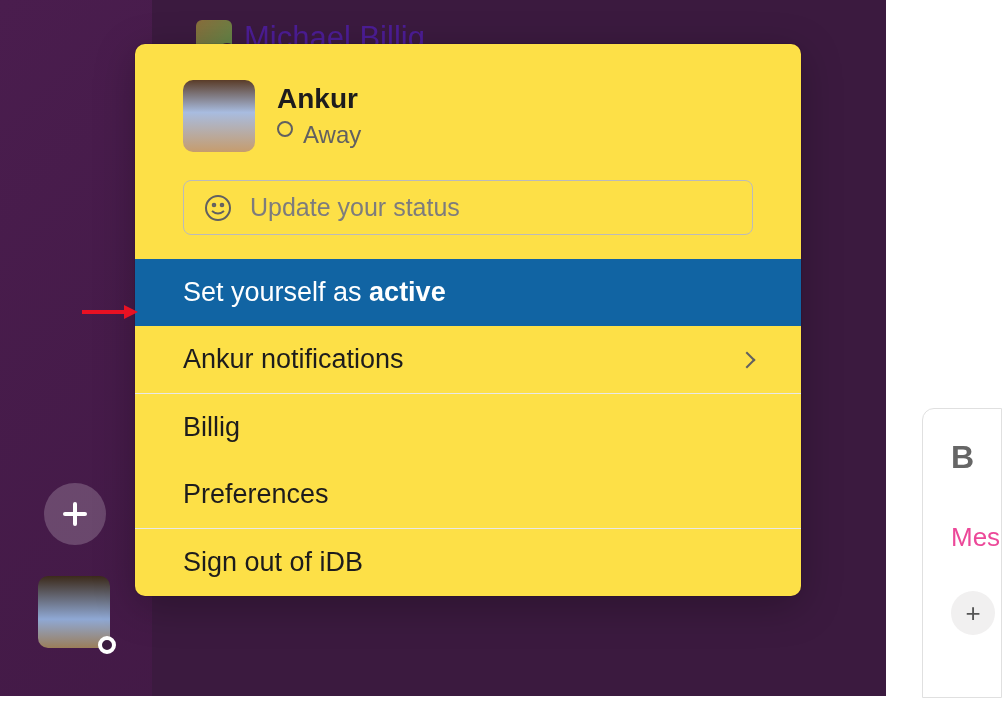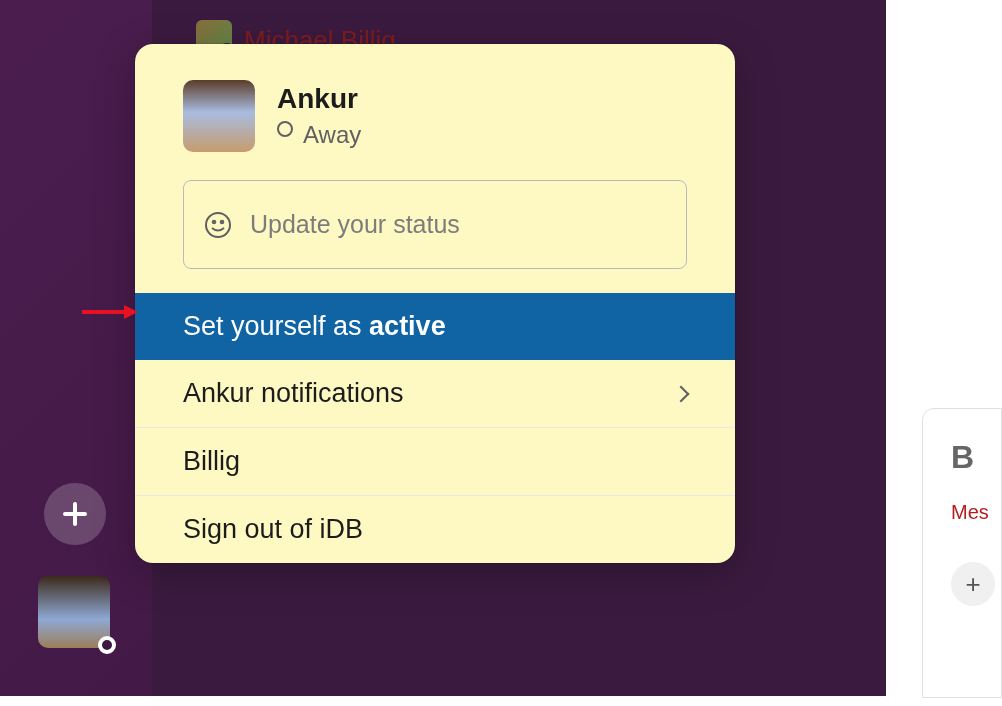--- a/index.html
+++ b/index.html
@@ -26,24 +26,24 @@
       top: 0;
       width: 734px;
       height: 696px;
       background: #3b1a3f;
     }
     .dm-item {
       position: absolute;
       left: 196px;
       top: 20px;
       display: flex;
-      align-items: flex-end;
+      align-items: flex-start;
       gap: 12px;
-      color: #7f1d1d;
-      font-size: 26px;
+      color: #4c1d95;
+      font-size: 31px;
     }
     .dm-avatar {
       width: 36px;
       height: 36px;
       border-radius: 6px;
       background: linear-gradient(135deg, #8a6d3b, #5a8a4a);
       position: relative;
     }
     .dm-avatar::after {
       content: "z";
@@ -90,23 +90,23 @@
       width: 18px;
       height: 18px;
       border-radius: 50%;
       background: #3b1a3f;
       border: 4px solid #fff;
     }
     .popup {
       position: absolute;
       left: 135px;
       top: 44px;
-      width: 600px;
-      background: #fef9c3;
-      border-radius: 18px;
+      width: 666px;
+      background: #fde047;
+      border-radius: 10px;
       box-shadow: 0 0 0 1px rgba(0,0,0,0.08), 0 10px 40px rgba(0,0,0,0.25);
       overflow: hidden;
     }
     .popup-header {
       display: flex;
       align-items: center;
       gap: 22px;
       padding: 36px 48px 28px 48px;
     }
     .popup-avatar {
@@ -124,21 +124,21 @@
       border: 2.5px solid #616061;
     }
     .popup-status-text { font-size: 24px; color: #616061; }
     .status-input-wrap { padding: 0 48px 24px 48px; }
     .status-input {
       display: flex;
       align-items: center;
       gap: 18px;
       border: 1px solid #bbbabb;
       border-radius: 8px;
-      padding: 29px 20px;
+      padding: 12px 20px;
       cursor: text;
     }
     .smiley-icon { width: 28px; height: 28px; }
     .smiley-icon circle, .smiley-icon path { stroke: #616061; stroke-width: 2; fill: none; }
     .status-placeholder { font-size: 25px; color: #7d7c7d; }
     .menu-item {
       padding: 18px 48px;
       font-size: 27px;
       color: #1d1c1d;
       display: flex;
@@ -171,21 +171,21 @@
       left: 922px;
       top: 408px;
       width: 80px;
       height: 290px;
       background: #fff;
       border: 1px solid #e0e0e0;
       border-radius: 12px 0 0 0;
       padding: 30px 0 0 28px;
     }
     .b-icon { font-size: 32px; font-weight: 700; color: #666; }
-    .msg-label { margin-top: 25px; font-size: 20px; color: #b91c1c; }
+    .msg-label { margin-top: 46px; font-size: 26px; color: #ec4899; }
     .add-chip {
       margin-top: 38px;
       width: 44px; height: 44px; border-radius: 50%;
       background: #f1f0f0; display: flex; align-items: center; justify-content: center;
       font-size: 26px; color: #555; cursor: pointer;
     }
   </style>
 </head>
 <body>
 
@@ -241,20 +241,23 @@
     <span>Ankur notifications</span>
     <span class="chevron"></span>
   </div>
 
   <div class="divider"></div>
 
   <div class="menu-item">
     <span>Billig</span>
   </div>
 
+  <div class="menu-item">
+    <span>Preferences</span>
+  </div>
 
   <div class="divider"></div>
 
   <div class="menu-item">
     <span>Sign out of iDB</span>
   </div>
 </div>
 
 <svg class="arrow-annotation" viewBox="0 0 56 20">
   <line x1="0" y1="10" x2="46" y2="10" stroke="#e81123" stroke-width="4"></line>

